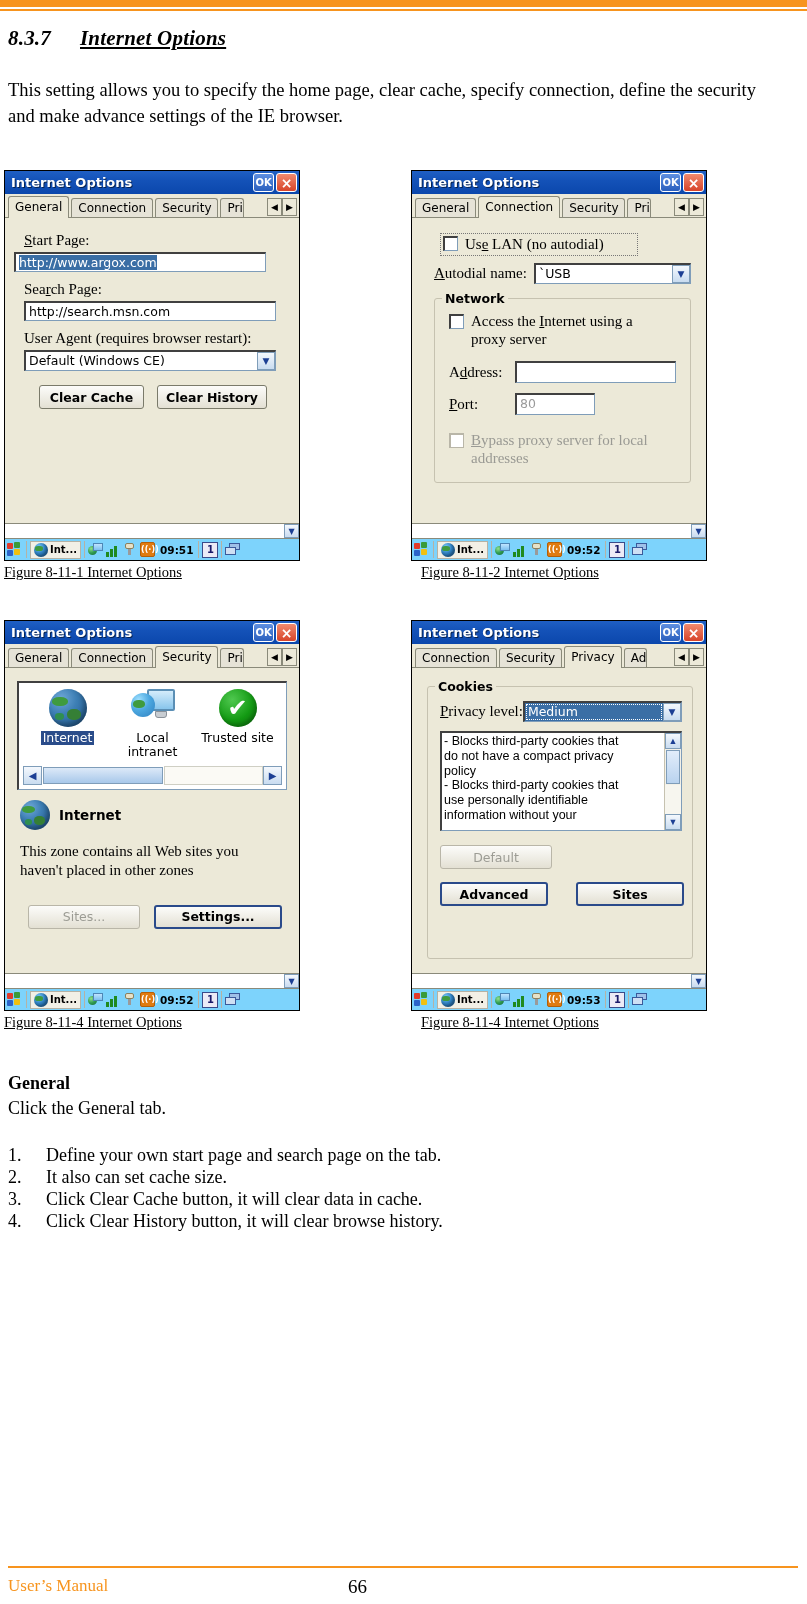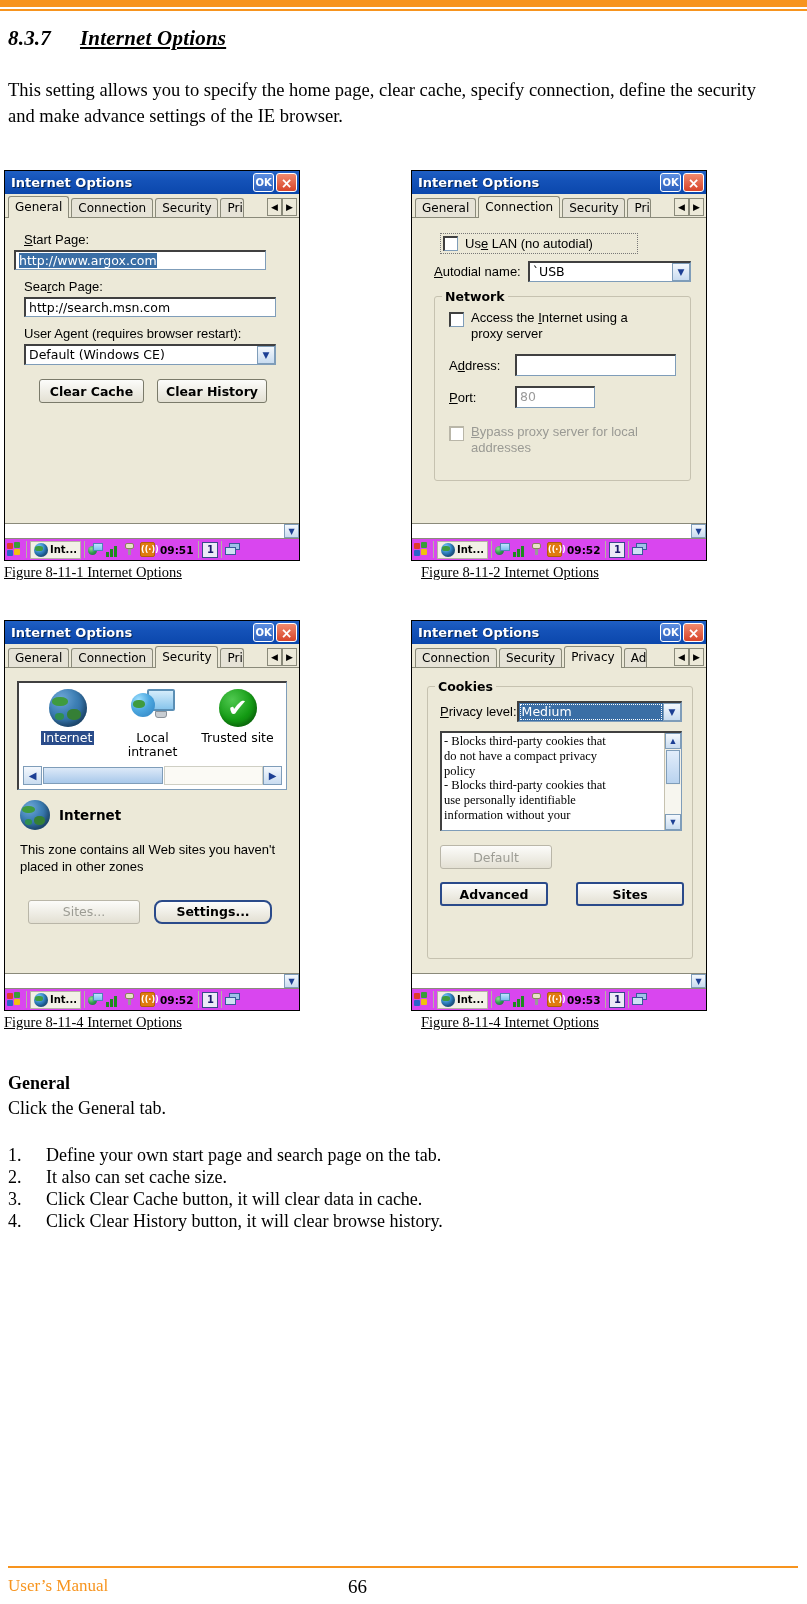--- a/index.html
+++ b/index.html
@@ -107,21 +107,21 @@
   .tab.clipped { overflow:hidden; max-width:26px; padding-right:0; }
   .spin {
     display:flex; margin-left:auto; margin-right:2px; align-self:flex-end; margin-bottom:1px;
   }
   .spin div {
     width:15px; height:18px; border:1px solid #8a8a7a; background:#ECE9D8;
     display:flex; align-items:center; justify-content:center; font-size:9px;
   }
   .dlg-body { padding: 8px 9px 0 9px; position:relative; }
 
-  .lbl { font-size:13px; font-family:Liberation Sans, sans-serif; }
+  .lbl { font-size:15px; font-family:Liberation Serif, serif; }
   .u { text-decoration: underline; }
 
   .txtbox {
     background:#fff;
     border:1px solid #7f9db9;
     border-top:2px solid #404040; border-left:2px solid #404040;
     height:20px; line-height:18px;
     padding:0 3px;
     font-size:12.5px;
     font-family:"DejaVu Sans", sans-serif;
@@ -186,21 +186,21 @@
     display:flex; justify-content:flex-end; align-items:center;
   }
   .hscroll-strip .dn {
     width:15px;height:14px;background:linear-gradient(to bottom,#f4f8fd,#cadcf0);
     border:1px solid #7f9db9; display:flex;align-items:center;justify-content:center;
     font-size:8px;color:#1c3f94;
   }
 
   .taskbar {
     position:absolute; left:0; right:0; bottom:0;
-    height:22px; background:#d946ef;
+    height:22px; background:#7dd3fc;
     border-top:1px solid #8a8a7a;
     display:flex; align-items:center; gap:3px; padding:0 2px;
     font-family:"DejaVu Sans", sans-serif; font-size:10px; font-weight:bold;
   }
   .sep { width:1px; height:17px; background:#b5b2a4; }
   .tb-item {
     height:18px; display:flex; align-items:center; gap:2px;
     padding:0 3px; border:1px solid #b5b2a4; background:#F2F0E6;
     font-size:10px; font-weight:bold;
   }
@@ -281,21 +281,21 @@
     width:19px;background:linear-gradient(to bottom,#f4f8fd,#c9dcf0);border:1px solid #7f9db9;
     display:flex;align-items:center;justify-content:center;font-size:10px;color:#1c3f94;font-weight:bold;
   }
   .hbar .thumb{
     width:120px;margin:1px;background:linear-gradient(to bottom,#dce9f8,#a8c8ea);border:1px solid #7f9db9;
   }
 
   .listbox{
     background:#fff;border:1px solid #7f9db9;
     border-top:2px solid #404040;border-left:2px solid #404040;
-    display:flex; font-size:12.5px; font-family:Liberation Serif, serif;
+    display:flex; font-size:12.5px; font-family:Liberation Sans, sans-serif;
   }
   .listbox .lines{flex:1;padding:1px 2px;line-height:1.18;overflow:hidden;}
   .listbox .vsb{width:17px;background:#f3f1e8;border-left:1px solid #c6c2b0;display:flex;flex-direction:column;}
   .listbox .vsb .ar{height:16px;background:linear-gradient(to bottom,#f4f8fd,#c9dcf0);border:1px solid #7f9db9;
       display:flex;align-items:center;justify-content:center;font-size:9px;color:#1c3f94;}
   .listbox .vsb .th{height:34px;margin:1px;background:linear-gradient(to bottom,#e2edfa,#b9d3ef);border:1px solid #7f9db9;}
   .listbox .vsb .track{flex:1;background:#f7f6ef;}
 
   
   .bodysec { position:absolute; left:8px; width:780px; }
@@ -569,21 +569,21 @@
             <span class="c2" style="left:14px;top:16px;width:11px;height:9px;"></span>
             <span class="c3" style="left:5px;top:19px;width:7px;height:6px;"></span>
           </span>
         <span style="font-weight:bold;font-size:13.5px;font-family:'DejaVu Sans',sans-serif;">Internet</span>
       </div>
 
       <div class="lbl" style="margin:12px 6px 0 6px;line-height:1.3;">This zone contains all Web sites you haven't placed in other zones</div>
 
       <div style="display:flex;gap:14px;margin:24px 0 0 14px;">
         <div class="btn disabled plain" style="width:112px;">Sites...</div>
-        <div class="btn focus" style="width:118px;border-radius:8px;">Settings...</div>
+        <div class="btn focus" style="width:128px;">Settings...</div>
       </div>
     </div>
 
     <div class="hscroll-strip">
       <div class="dn">▼</div>
     </div>
 
     <div class="taskbar">
       <span class="ico-start">
           <i></i>

